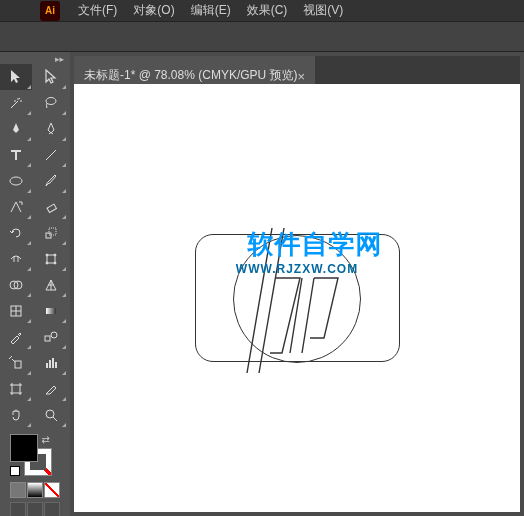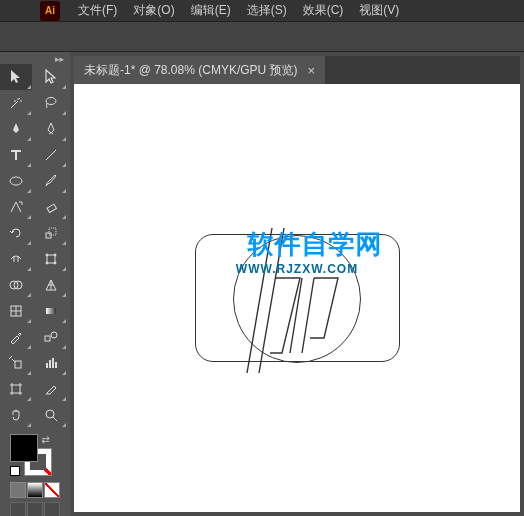--- a/index.html
+++ b/index.html
@@ -35,41 +35,40 @@
 .cm-solid { background: #777; }
 .cm-grad { background: linear-gradient(#fff, #000); }
 .cm-none { background: #fff; position: relative; }
 .cm-none::after { content: ''; position: absolute; inset: 0; background: linear-gradient(45deg, transparent 43%, red 43%, red 57%, transparent 57%); }
 
 .view-mode-row { display: flex; gap: 1px; margin: 4px 0 0 6px; }
 .vm-box { width: 16px; height: 16px; border: 1px solid #666; background: #4a4a4a; }
 
 .canvas-area { flex: 1; display: flex; flex-direction: column; margin: 4px; }
 .tab-bar { height: 28px; background: #3a3a3a; display: flex; align-items: center; }
-.doc-tab { height: 100%; background: #535353; padding: 0 10px; display: flex; align-items: center; color: #ddd; font-size: 12px; gap: 10px; }
+.doc-tab { height: 100%; background: #535353; padding: 0 10px; display: flex; align-items: flex-end; color: #ddd; font-size: 12px; }
 .tab-close { color: #ccc; font-size: 13px; cursor: pointer; }
 
 .canvas { flex: 1; background: #fff; display: flex; align-items: center; justify-content: center; position: relative; }
 .artwork { position: relative; }
 .art-rect { width: 205px; height: 128px; border: 1.5px solid #333; border-radius: 18px; position: relative; }
 .art-circle { width: 128px; height: 128px; border: 1.5px solid #333; border-radius: 50%; position: absolute; top: 0; left: 50%; transform: translateX(-50%); }
 .hp-path { position: absolute; top: -12px; left: 50%; transform: translateX(-50%); }
 .watermark { position: absolute; top: -8px; left: 50%; transform: translateX(-50%); text-align: center; white-space: nowrap; }
 .wm-title { color: #0099ff; font-size: 26px; font-weight: bold; letter-spacing: 1px; margin-left: 36px; }
 .wm-url { color: #0369a1; font-size: 12px; font-weight: bold; letter-spacing: 1px; }
 </style>
 </head>
 <body>
 
 <div class="menu-bar">
   <div class="app-icon">Ai</div>
   <span class="menu-item">文件(F)</span>
   <span class="menu-item">对象(O)</span>
   <span class="menu-item">编辑(E)</span>
-  <span class="menu-item">选择(S)</span>
   <span class="menu-item">效果(C)</span>
   <span class="menu-item">视图(V)</span>
 </div>
 
 <div class="secondary-bar"></div>
 
 <div class="workspace">
 
   <div class="tool-panel">
     <div class="double-arrow">▸▸</div>

